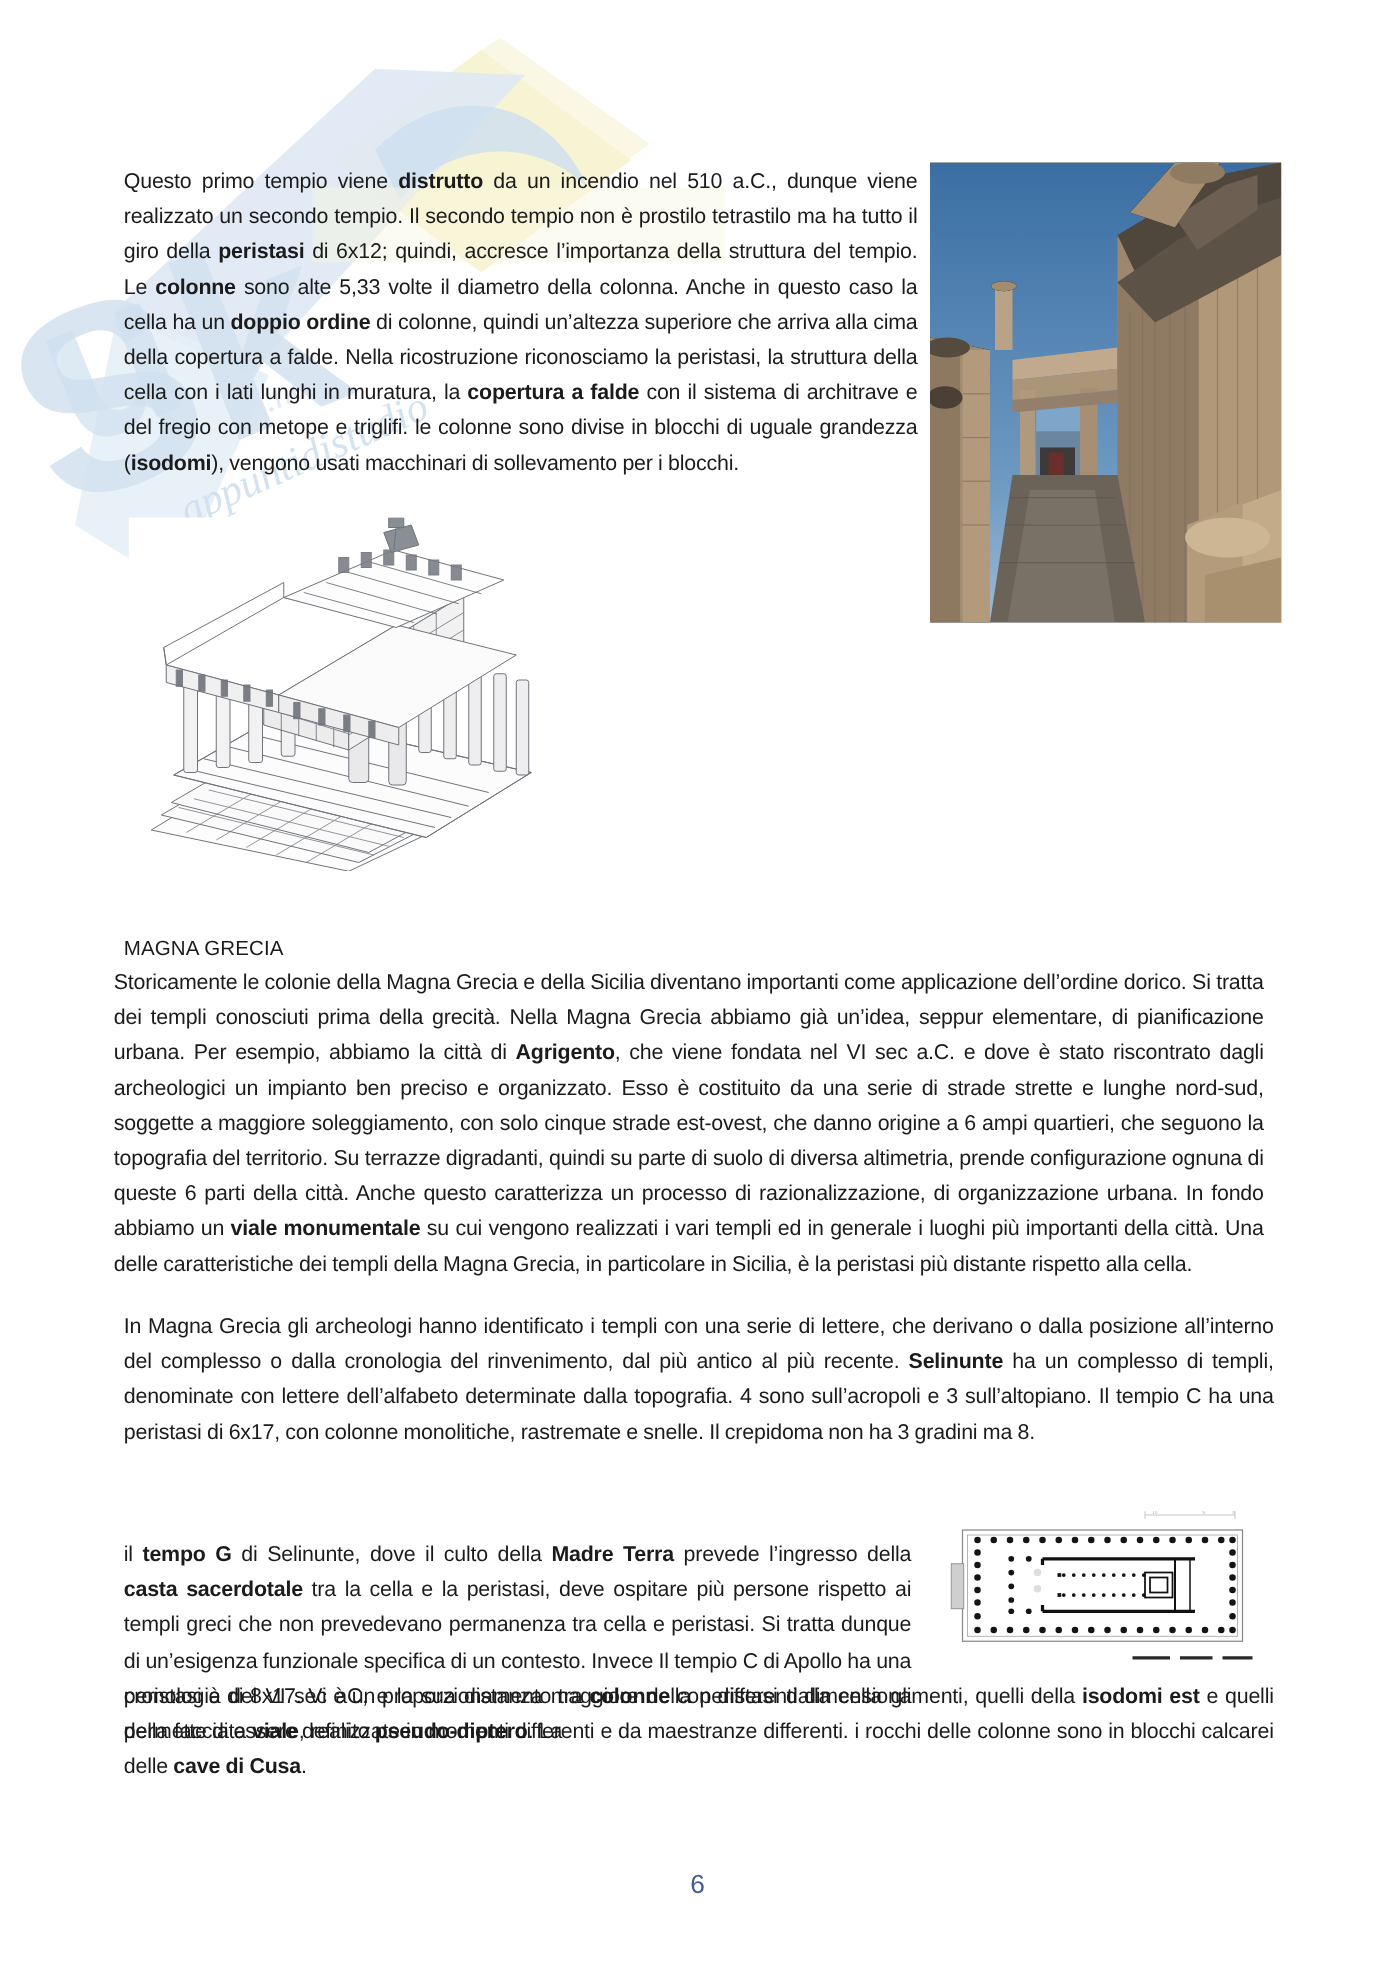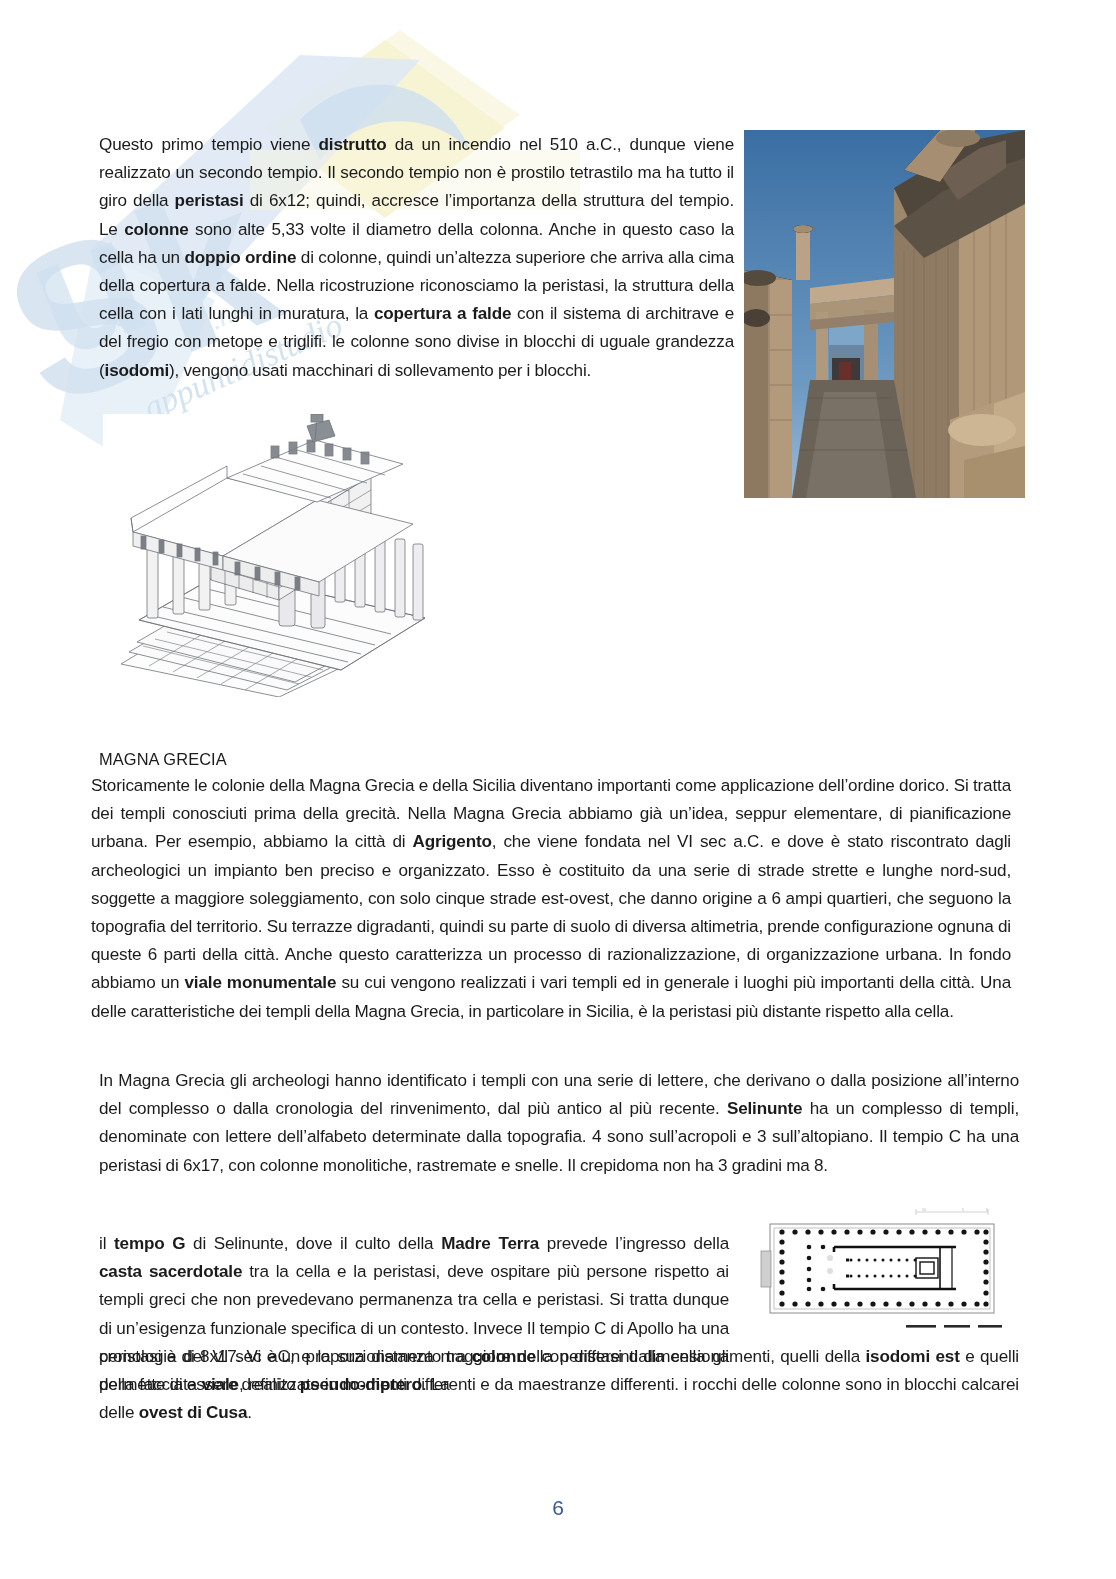--- a/index.html
+++ b/index.html
@@ -49,21 +49,21 @@
     font-size: 16.4px;
     line-height: 25px;
     letter-spacing: 0.1px;
     color: #1b1b1b;
   }
 
   
   #para-intro  { left: 99px;  top: 131px;  width: 635px; }
   #magna-head  { left: 99px;  top: 747px;  width: 400px; }
   #para-magna  { left: 91px;  top: 772px;  width: 920px; }
-  #para-selin  { left: 99px;  top: 1047px; width: 920px; margin-top: 20px; }
+  #para-selin  { left: 99px;  top: 1047px; width: 920px; }
   #para-tempog { left: 99px;  top: 1230px; width: 630px; }
   #para-tail   { left: 99px;  top: 1343px; width: 920px; }
 
   .page-number {
     position: absolute;
     left: 0; top: 1496px;
     width: 1116px;
     text-align: center;
     font-size: 21px;
     color: #3c5a96;
@@ -457,17 +457,17 @@
       <circle cx="74" cy="68" r="3" fill="#dedede"></circle>
 
       <g fill="#2a2a2a">
         <rect x="150" y="122" width="30" height="2.6"></rect>
         <rect x="188" y="122" width="26" height="2.6"></rect>
         <rect x="222" y="122" width="24" height="2.6"></rect>
       </g>
     </svg>
   </div>
 
-  <div class="para" id="para-tail">peristasi è di 8x17.  Vi è un proporzionamento tra <b>colonne</b> con differenti dimensionamenti, quelli della <b>isodomi est</b> e quelli della facciata <b>viale</b>, realizzate in momenti differenti e da maestranze differenti. i rocchi delle colonne sono in blocchi calcarei delle <b>ovest di Cusa</b>.</div>
+  <div class="para" id="para-tail">peristasi è di 8x17.  Vi è un proporzionamento tra <b>colonne</b> con differenti dimensionamenti, quelli della <b>isodomi est</b> e quelli della facciata <b>viale</b>, realizzate in momenti differenti e da maestranze differenti. i rocchi delle colonne sono in blocchi calcarei delle <b>cave di Cusa</b>.</div>
 
   <div class="page-number">6</div>
 
 </div>
 
 </body></html>

